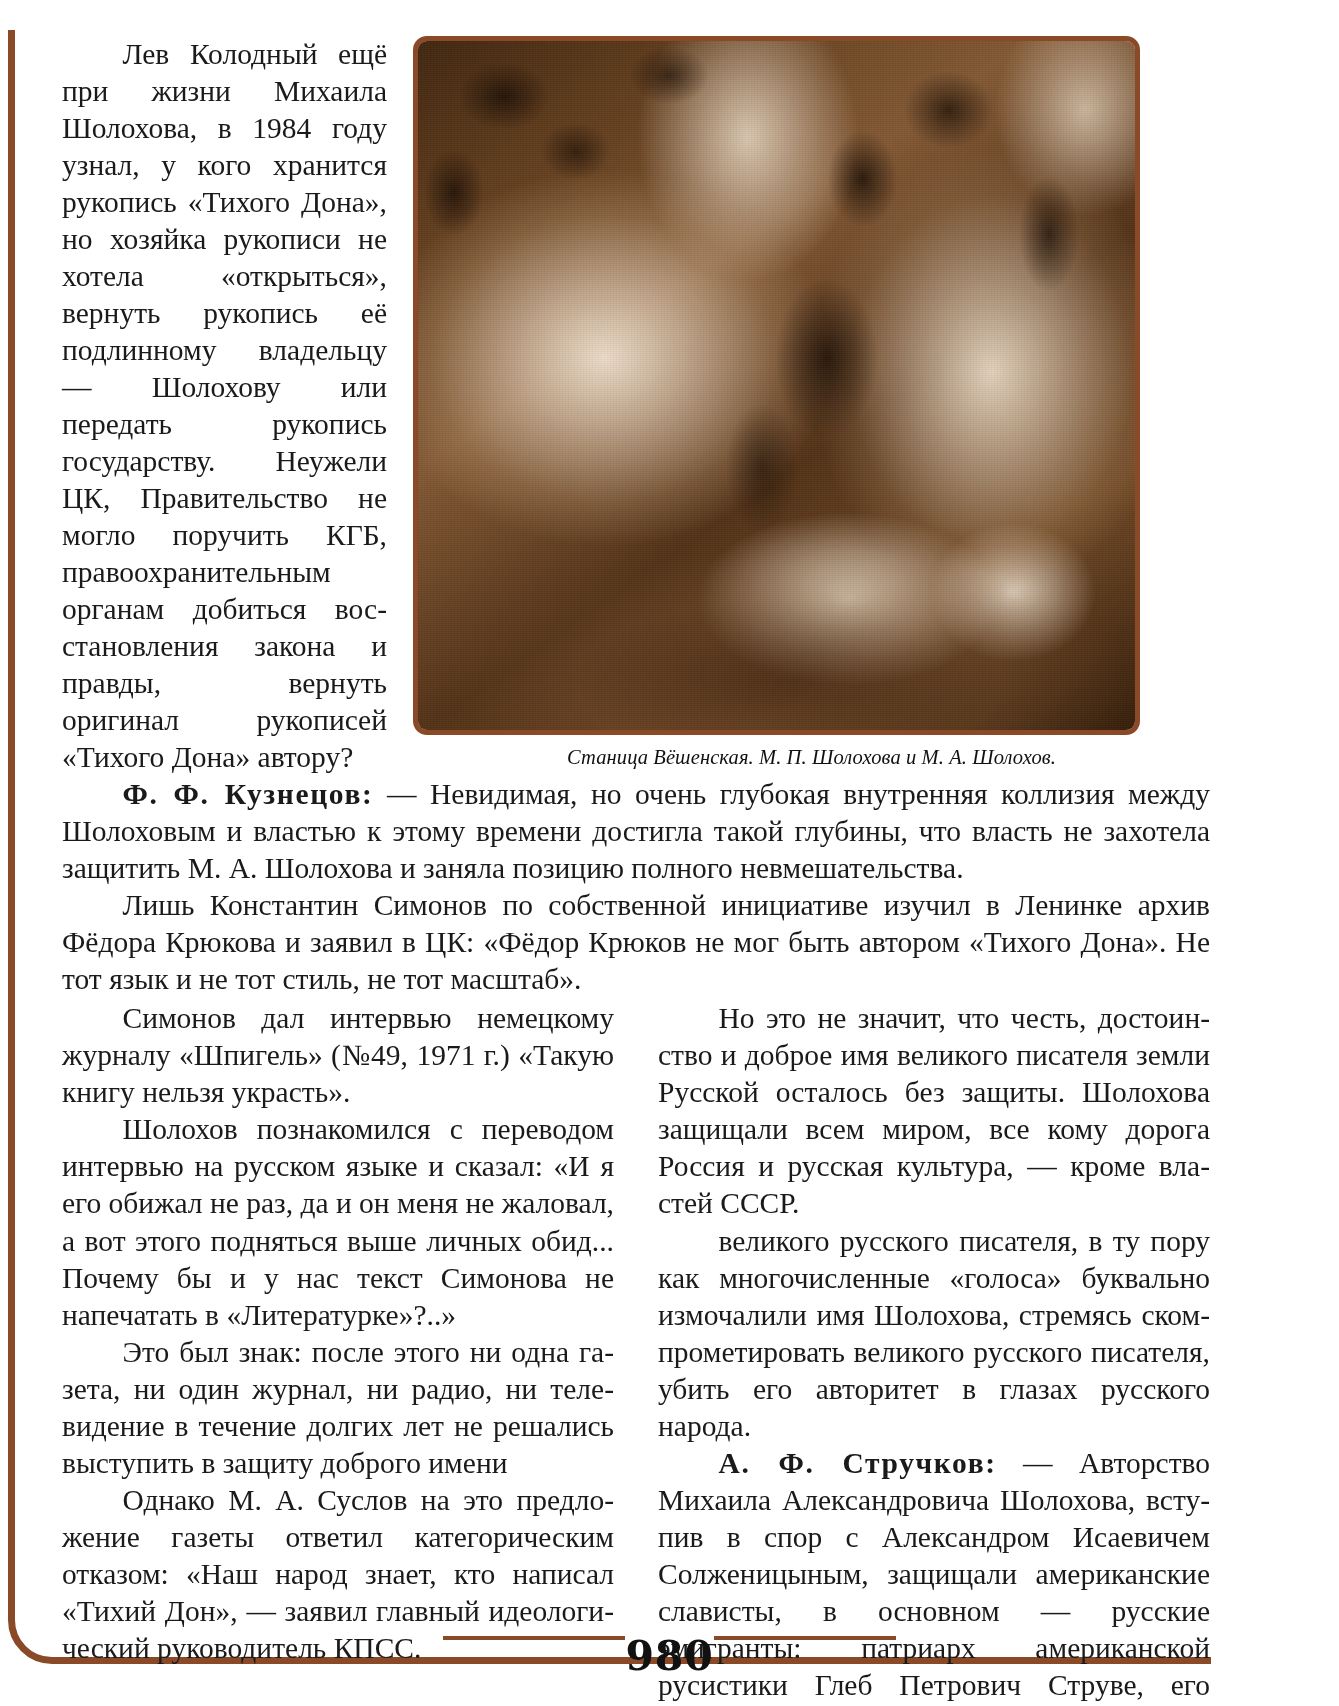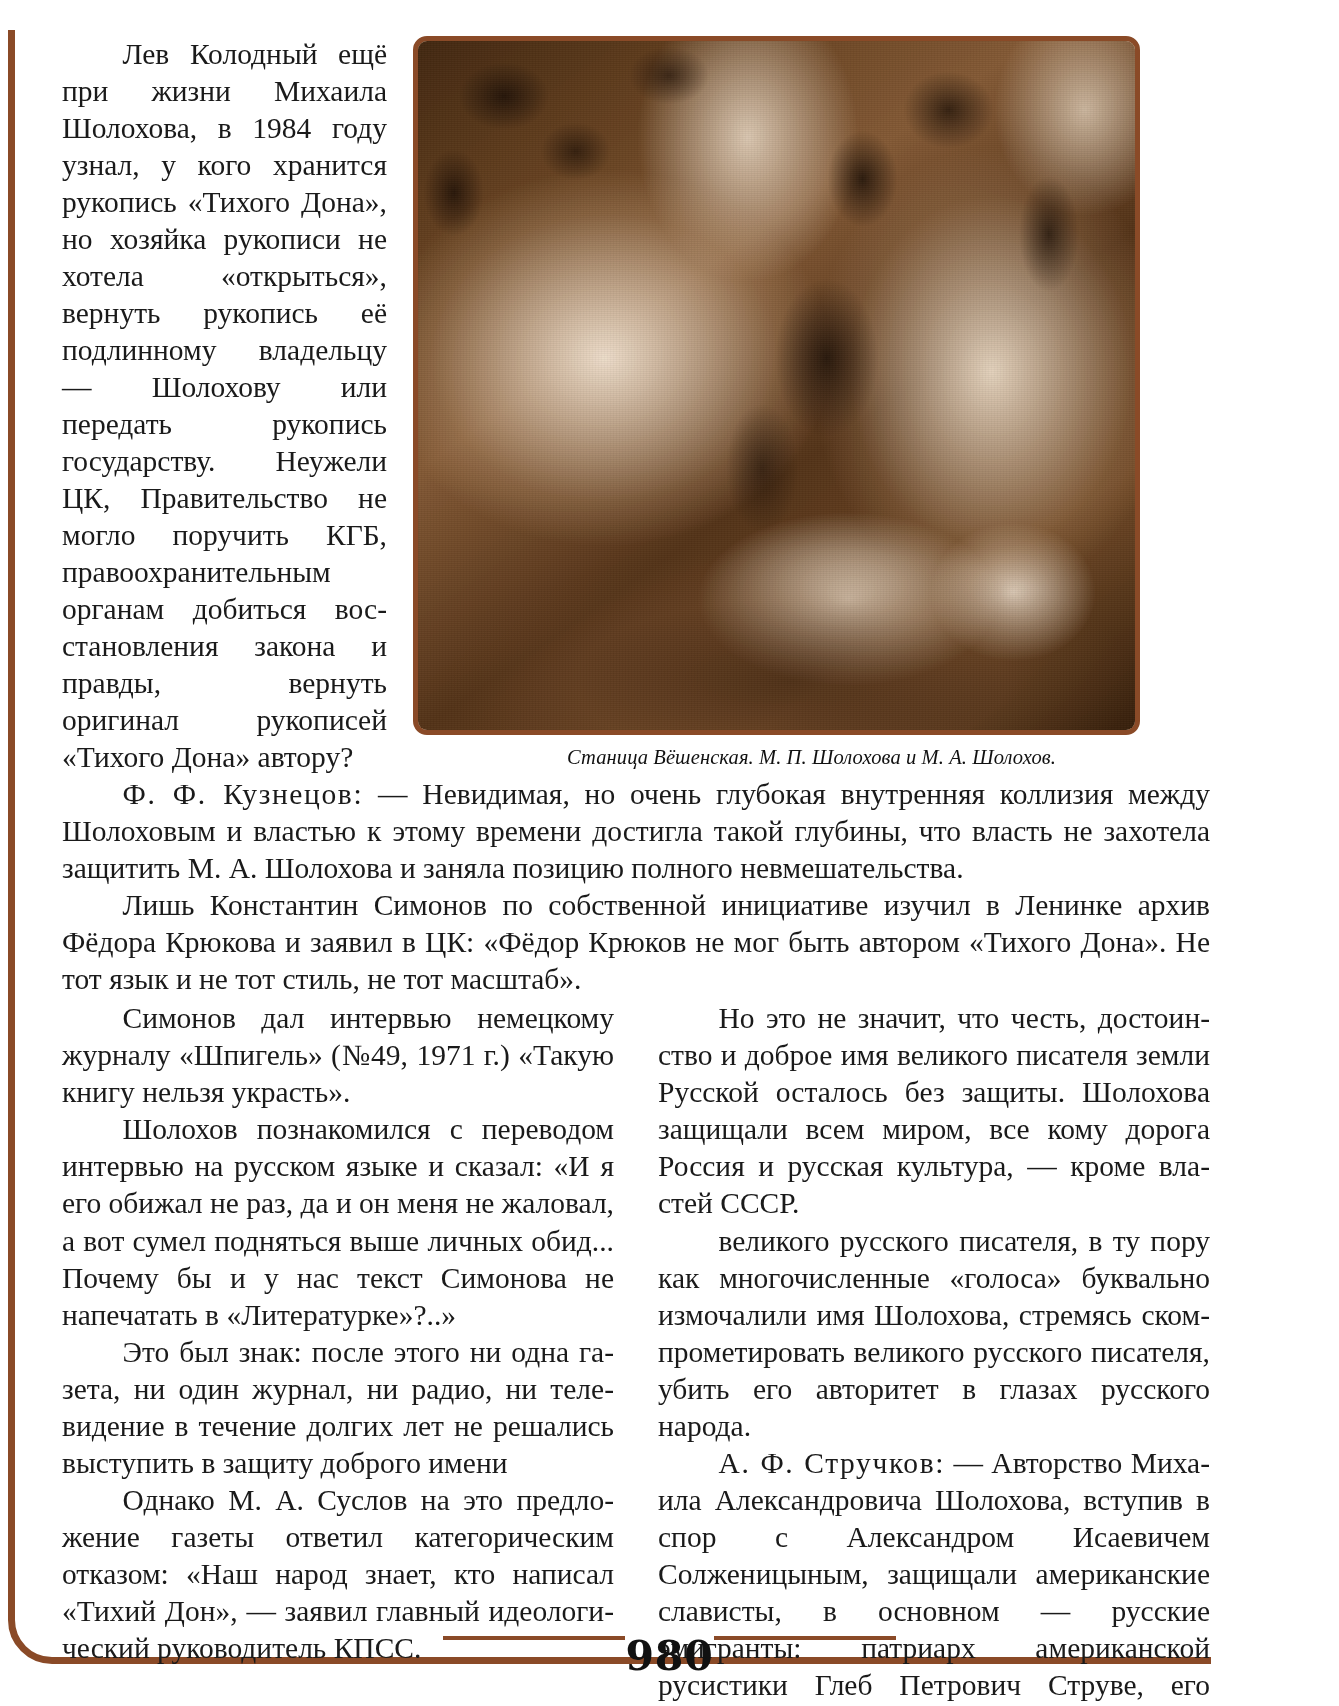--- a/index.html
+++ b/index.html
@@ -132,21 +132,21 @@
   p.para {
     margin: 0;
     text-align: justify;
     text-justify: inter-word;
     font-size: 29.5px;
     line-height: 1.255;
     text-indent: 2.05em;
     hyphens: manual;
   }
   .speaker {
-    font-weight: normal;
+    font-weight: bold;
     letter-spacing: 0.055em;
     margin-top: 18px;
   }
 
   
   .col-narrow {
     font-size: 29.5px;
   }
 
   
@@ -210,21 +210,21 @@
 
       <p class="para col-narrow"><span class="speaker">Ф. Ф. Кузнецов:</span><span> — Не­видимая, но очень глубокая внутренняя коллизия между Шолоховым и властью к этому времени достигла такой глу­бины, что власть не захотела защитить М. А. Шолохова и за­няла позицию полного невме­шательства.</span></p>
 
       <p class="para">Лишь Константин Симо­нов по собственной инициативе изучил в Ленинке архив Фёдора Крюкова и заявил в ЦК: «Фёдор Крюков не мог быть автором «Тихого Дона». Не тот язык и не тот стиль, не тот масштаб».</p>
     </div>
 
     <div class="lower">
 
       <div class="col">
         <p class="para">Симонов дал интервью немецкому журналу «Шпигель» (№49, 1971 г.) «Такую книгу нельзя украсть».</p>
-        <p class="para">Шолохов познакомился с переводом интервью на русском языке и сказал: «И я его обижал не раз, да и он меня не жало­вал, а вот сумел подняться выше личных обид... Почему бы и у нас текст Симонова не напечатать в «Литературке»?..»</p>
+        <p class="para">Шолохов познакомился с переводом интервью на русском языке и сказал: «И я его обижал не раз, да и он меня не жало­вал, а вот этого подняться выше личных обид... Почему бы и у нас текст Симонова не напечатать в «Литературке»?..»</p>
         <p class="para">Это был знак: после этого ни одна га­зета, ни один журнал, ни радио, ни теле­видение в течение долгих лет не реша­лись выступить в защиту доброго имени</p>
         <p class="para">Однако М. А. Суслов на это предло­жение газеты ответил категорическим отказом: «Наш народ знает, кто написал «Тихий Дон», — заявил главный идеологи­ческий руководитель КПСС.</p>
       </div>
 
       <div class="col">
         <p class="para">Но это не значит, что честь, достоин­ство и доброе имя великого писателя зем­ли Русской осталось без защиты. Шолохо­ва защищали всем миром, все кому дорога Россия и русская культура, — кроме вла­стей СССР.</p>
         <p class="para">великого русского писателя, в ту пору как многочисленные «голоса» буквально из­мочалили имя Шолохова, стремясь ском­прометировать великого русского писате­ля, убить его авторитет в глазах русского народа.</p>
         <p class="para"><span class="speaker">А. Ф. Стручков:</span><span> — Авторство Миха­ила Александровича Шолохова, всту­пив в спор с Александром Исаевичем Солженицыным, защищали американ­ские слависты, в основном — русские эмигранты: патриарх американской русистики Глеб Петрович Струве, его ученик профессор Принстонского уни­верситета Герман Сергеевич Ермолаев, известный американский славист Марк Львович Слоним.</span></p>
       </div>
 

